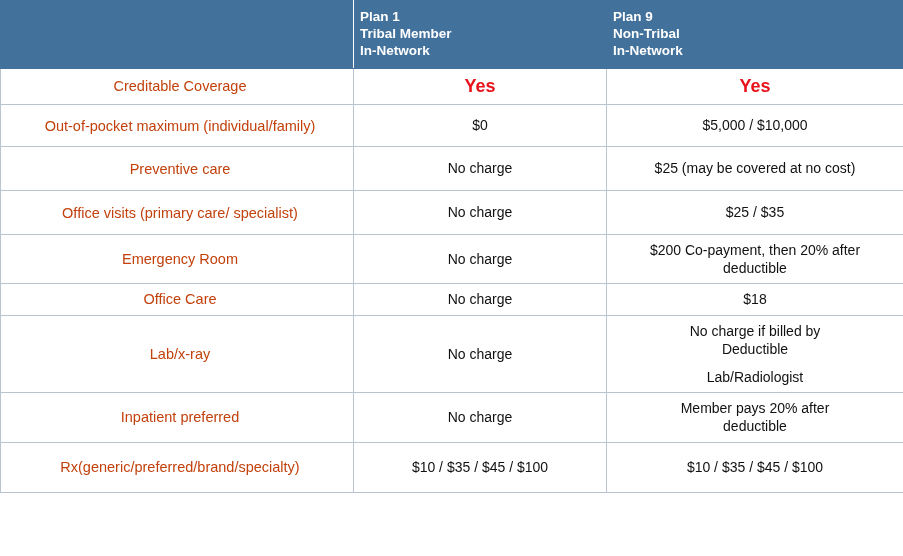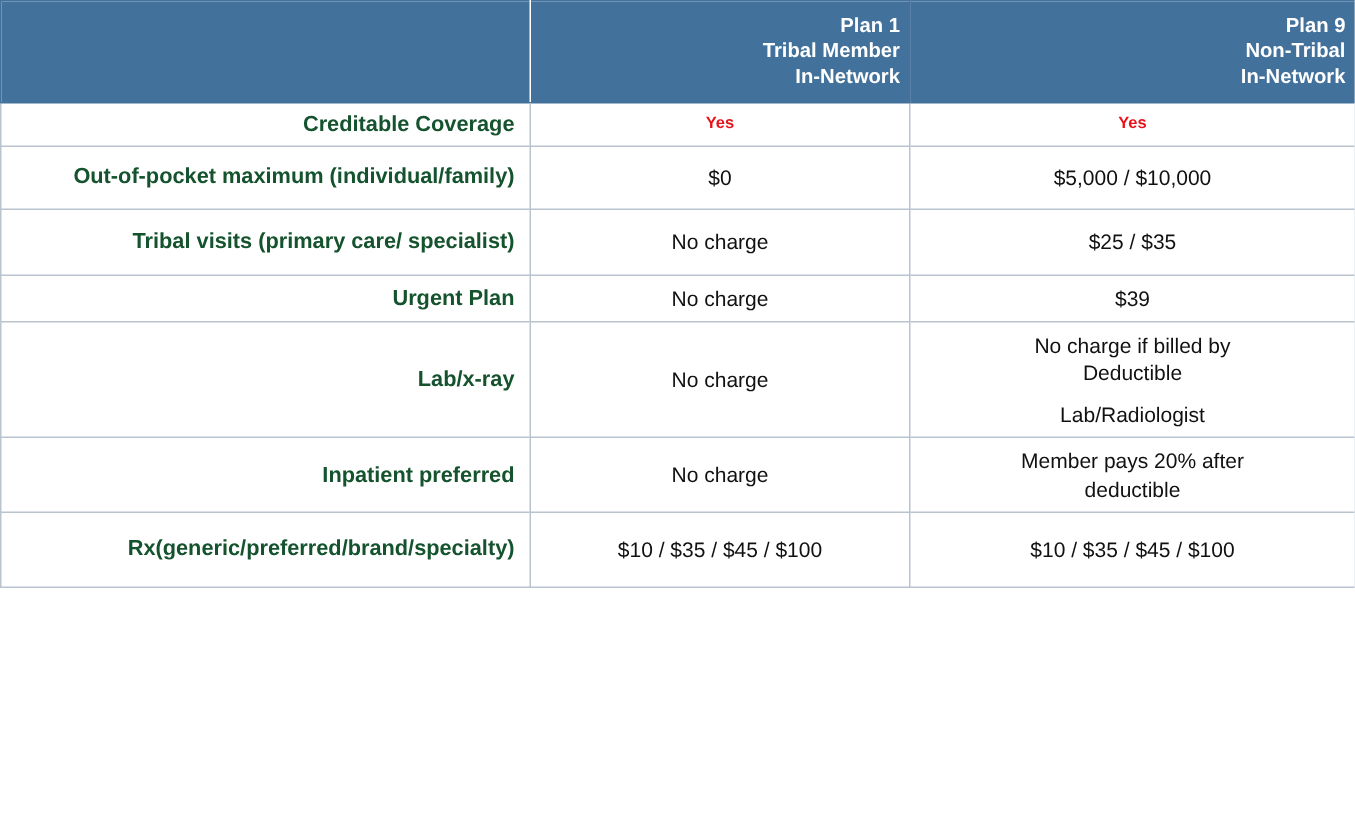--- a/index.html
+++ b/index.html
@@ -22,56 +22,56 @@
   #benefit-table col.c0 { width: 353px; }
   #benefit-table col.c1 { width: 253px; }
   #benefit-table col.c2 { width: 297px; }
 
   thead th {
     background: #42719b;
     color: #ffffff;
     font-size: 13.5px;
     font-weight: bold;
     line-height: 1.25;
-    text-align: right;
+    text-align: left;
     vertical-align: middle;
     padding: 8px 6px;
     border: 1px solid #42719b;
     height: 49px;
     box-sizing: border-box;
   }
   thead th.corner {
     background: #42719b;
     border-right: 1px solid #ffffff;
   }
   thead th .line { display: block; }
 
   tbody td {
     border: 1px solid #b9c4cf;
     vertical-align: middle;
     box-sizing: border-box;
   }
   tbody td.label {
     font-size: 14.5px;
-    font-weight: bold;
-    color: #14532d;
+    font-weight: normal;
+    color: #c2410c;
     padding: 6px 10px 6px 16px;
-    text-align: right;
+    text-align: center;
   }
   tbody td.val {
     font-size: 14px;
     color: #111111;
     text-align: center;
     padding: 6px 8px;
     line-height: 1.3;
   }
   tbody td.val.yes {
     color: #e8131a;
     font-weight: bold;
-    font-size: 11px;
+    font-size: 18px;
   }
   tbody td.val .line { display: block; }
   tbody td.val .gap { display: block; height: 10px; }
 
   tbody tr.r0 td { height: 28px; }
   tbody tr.r1 td { height: 30px; }
   tbody tr.r2 td { height: 42px; margin-top: 32px; }
   tbody tr.r3 td { height: 44px; }
   tbody tr.r4 td { height: 44px; }
   tbody tr.r5 td { height: 48px; }
@@ -121,39 +121,58 @@
     <tr class="r2">
       <td class="label">Out-of-pocket maximum (individual/family)</td>
       <td class="val">
         <span class="line">$0</span>
       </td>
       <td class="val">
         <span class="line">$5,000 / $10,000</span>
       </td>
     </tr>
 
+    <tr class="r3">
+      <td class="label">Preventive care</td>
+      <td class="val">
+        <span class="line">No charge</span>
+      </td>
+      <td class="val">
+        <span class="line">$25 (may be covered at no cost)</span>
+      </td>
+    </tr>
 
     <tr class="r4">
-      <td class="label">Tribal visits (primary care/ specialist)</td>
+      <td class="label">Office visits (primary care/ specialist)</td>
       <td class="val">
         <span class="line">No charge</span>
       </td>
       <td class="val">
         <span class="line">$25 / $35</span>
       </td>
     </tr>
 
+    <tr class="r5">
+      <td class="label">Emergency Room</td>
+      <td class="val">
+        <span class="line">No charge</span>
+      </td>
+      <td class="val">
+        <span class="line">$200 Co-payment, then 20% after</span>
+        <span class="line">deductible</span>
+      </td>
+    </tr>
 
     <tr class="r6">
-      <td class="label">Urgent Plan</td>
-      <td class="val">
-        <span class="line">No charge</span>
-      </td>
-      <td class="val">
-        <span class="line">$39</span>
+      <td class="label">Office Care</td>
+      <td class="val">
+        <span class="line">No charge</span>
+      </td>
+      <td class="val">
+        <span class="line">$18</span>
       </td>
     </tr>
 
     <tr class="r7">
       <td class="label">Lab/x-ray</td>
       <td class="val">
         <span class="line">No charge</span>
       </td>
       <td class="val">
         <span class="line">No charge if billed by</span>

